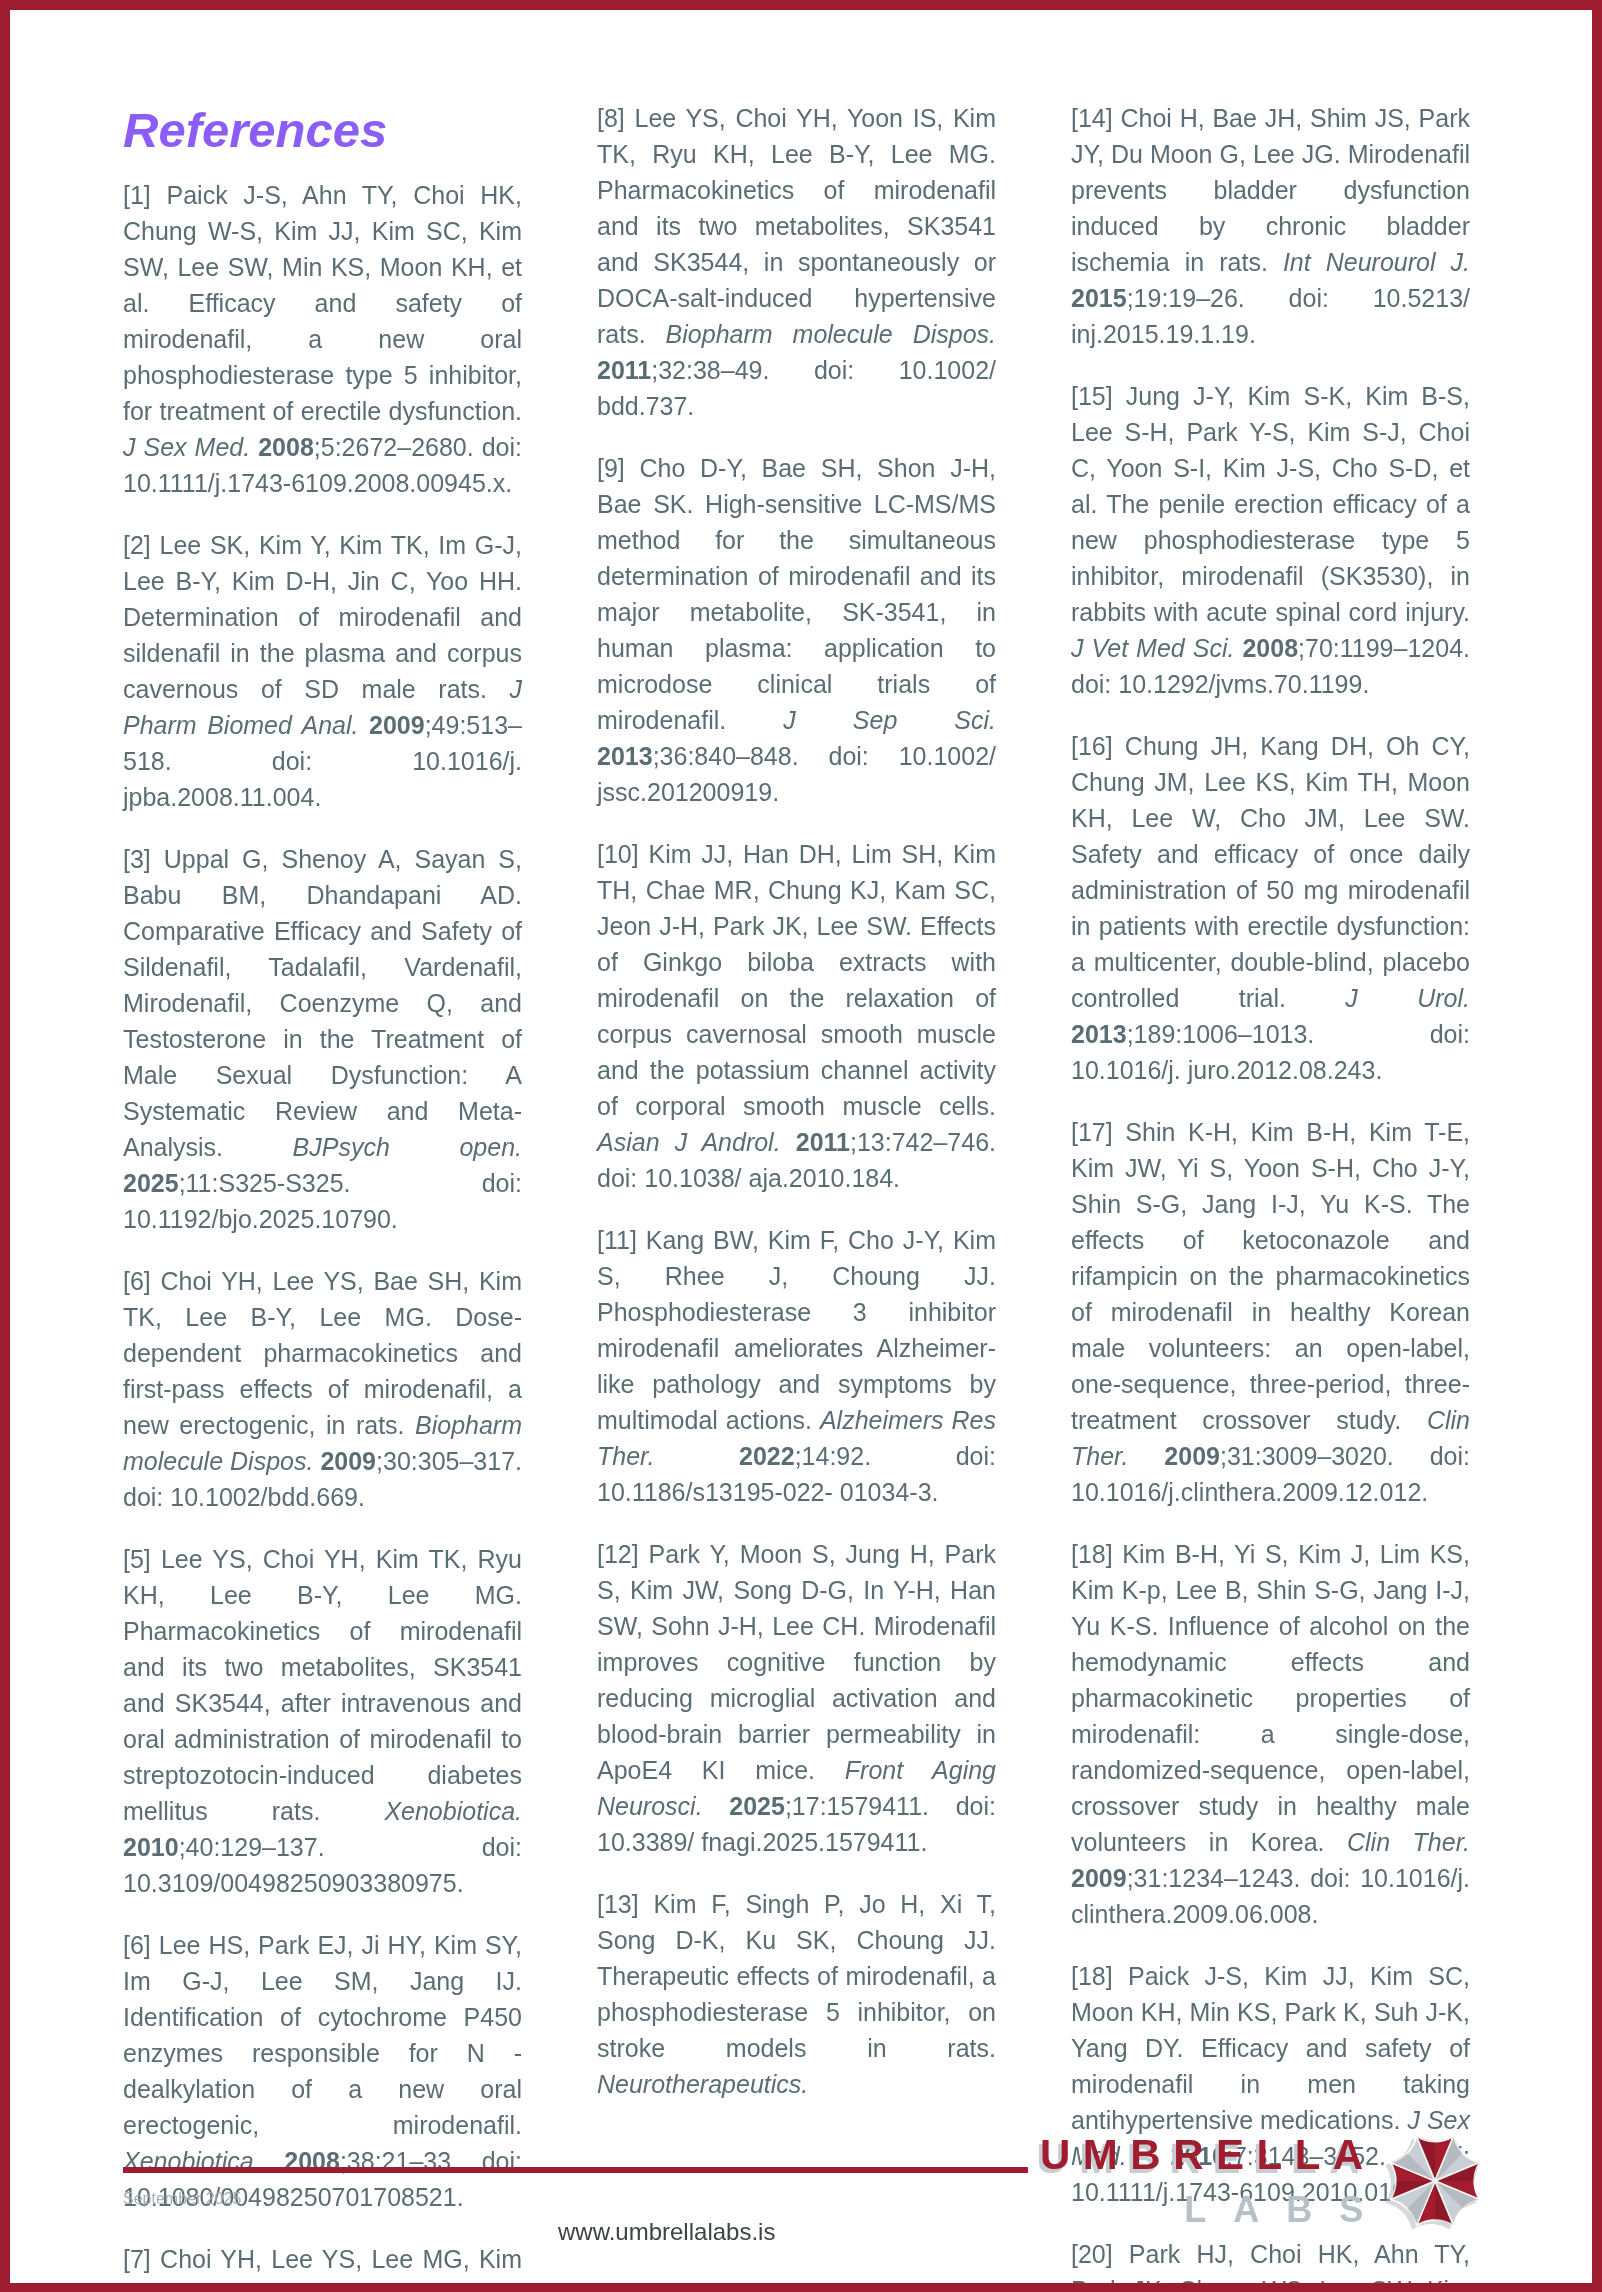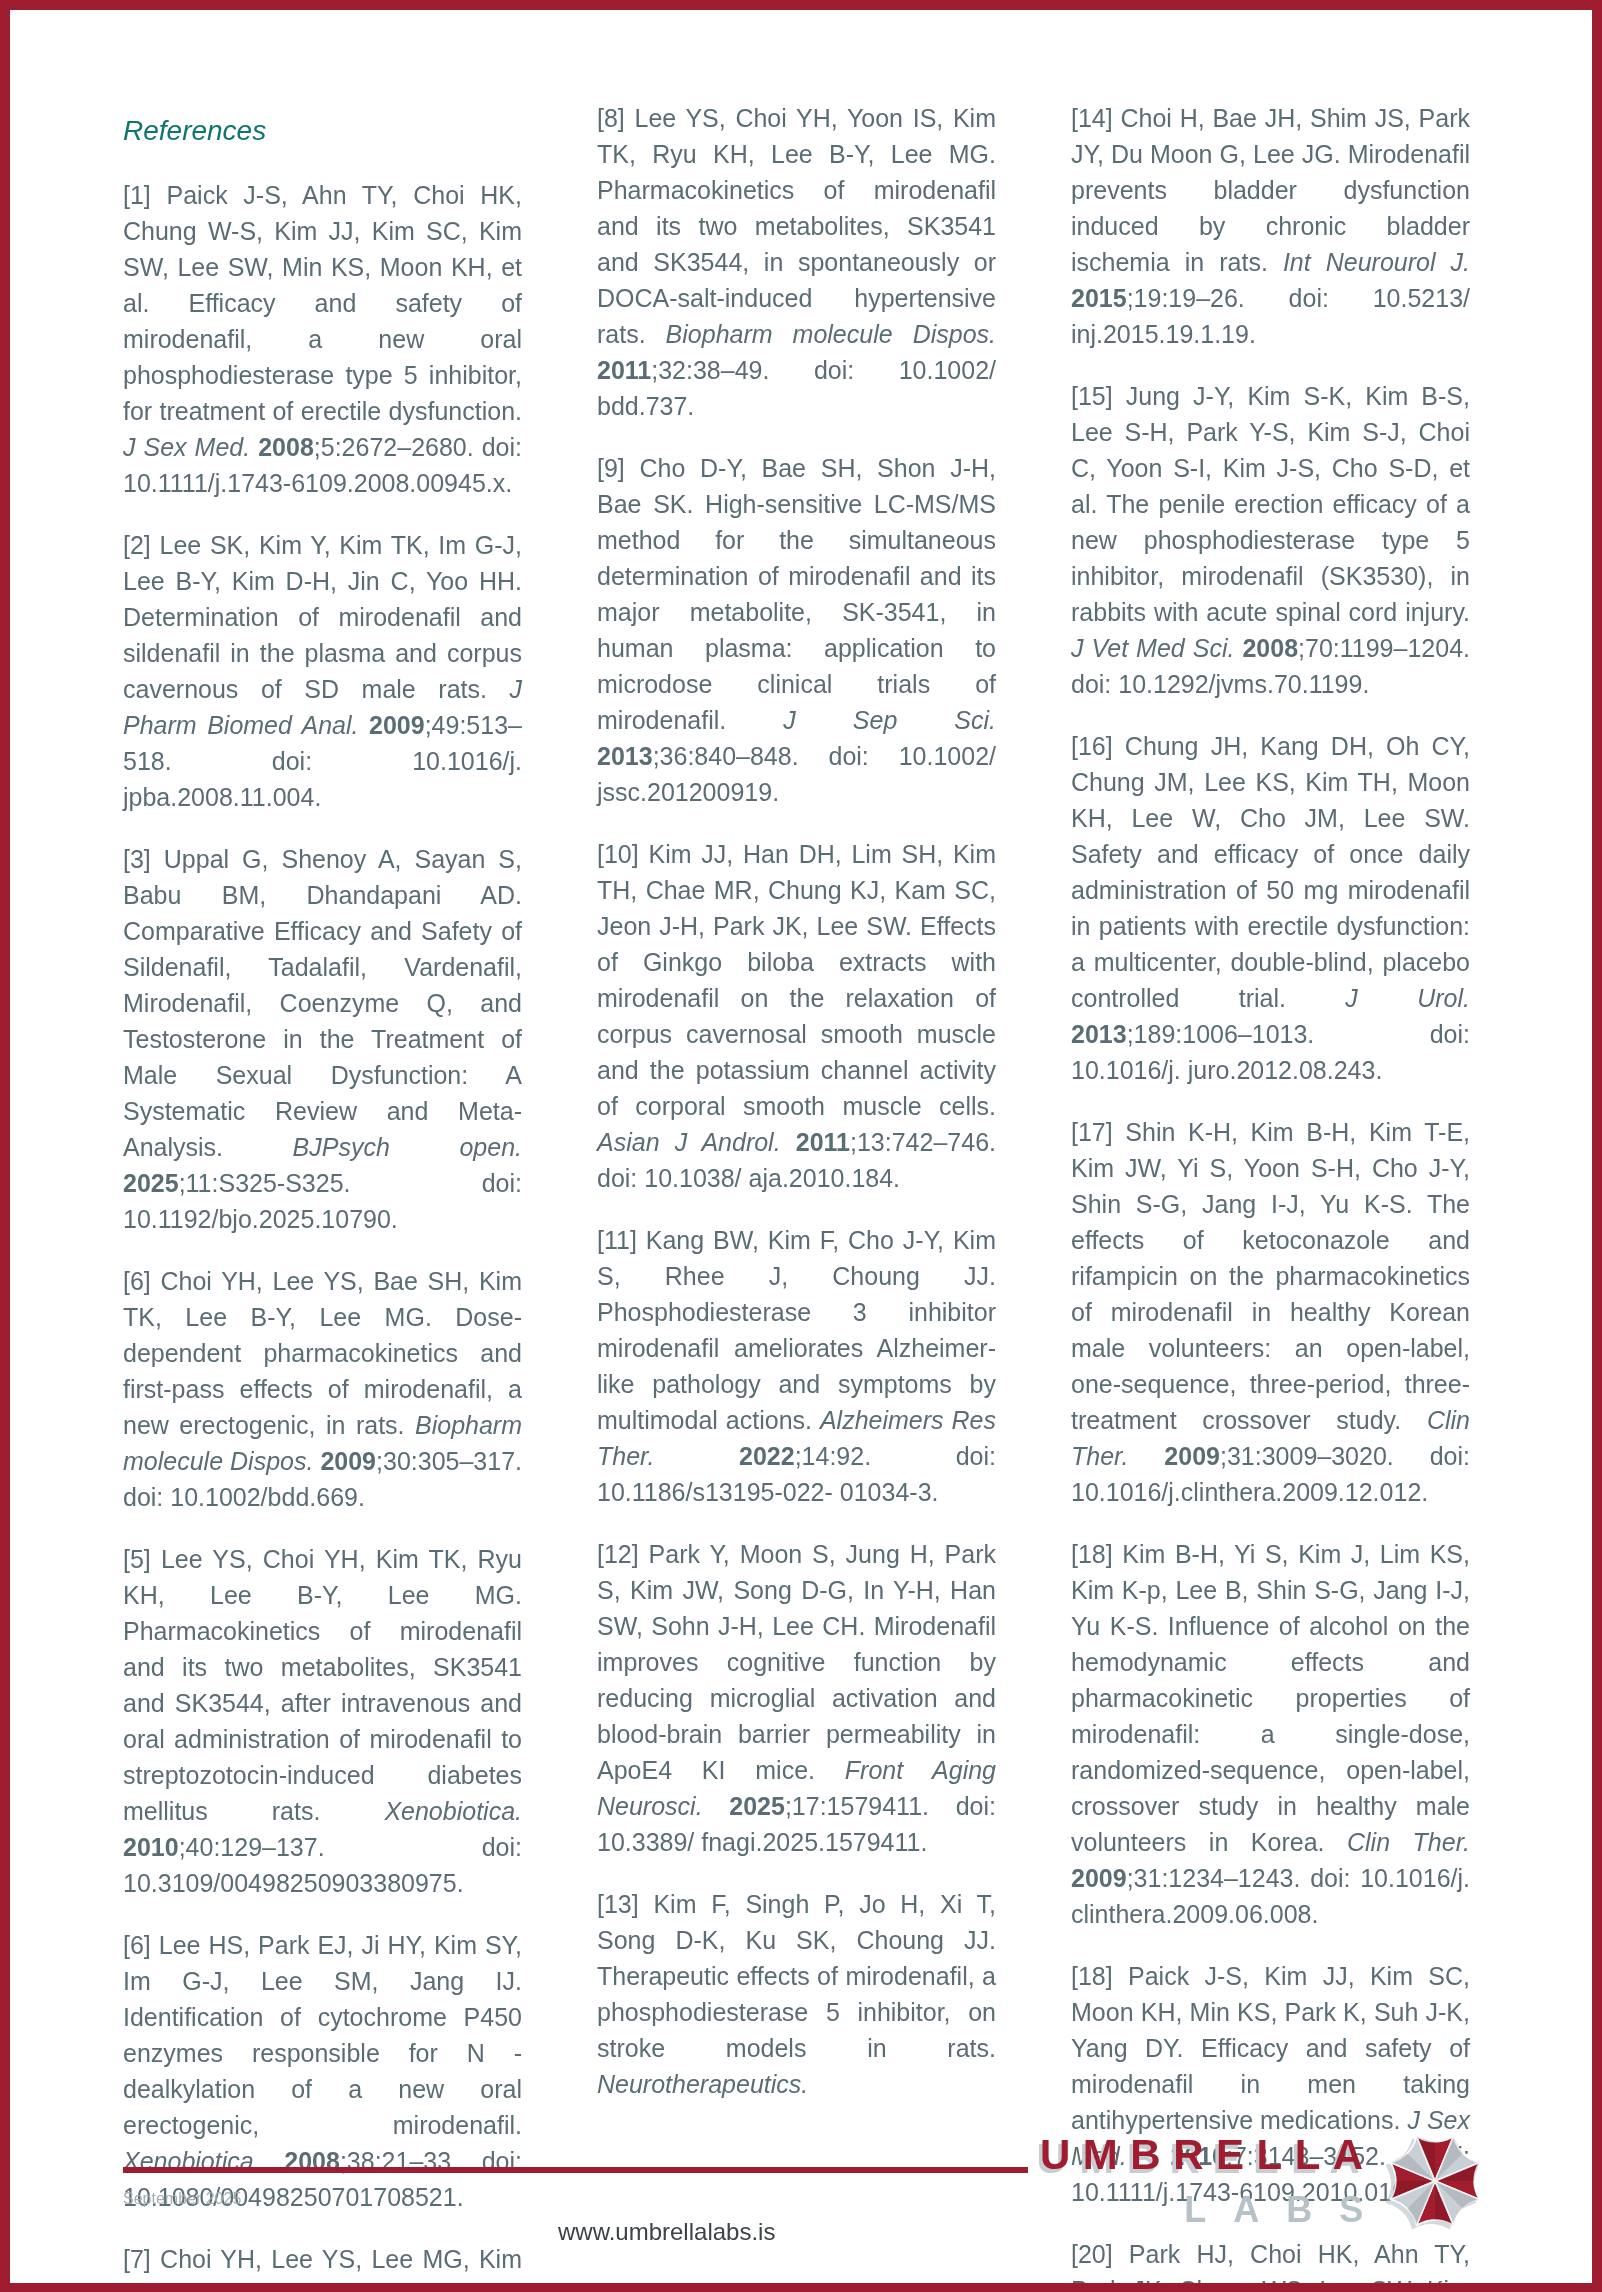--- a/index.html
+++ b/index.html
@@ -18,23 +18,23 @@
   }
   .col{
     flex:0 0 399px;width:399px;
     text-align:justify;
     font-size:25px;line-height:36px;
     color:#5b6d74;
     overflow-wrap:break-word;
   }
   .col p.ref{margin:0 0 26px 0;}
   .refs-heading{
-    font-size:28px;line-height:43px;
-    font-style:italic;font-weight:400;
-    color:#0f766e;
+    font-size:49px;line-height:43px;
+    font-style:italic;font-weight:700;
+    color:#8b5cf6;
     margin:9px 0 25px 0;
   }
   .it{font-style:italic}
   .bd{font-weight:700}
   .footer-rule{
     position:absolute;left:113px;top:2157px;
     width:905px;height:6.3px;background:#9e1c30;
   }
   .footer-date{
     position:absolute;left:113px;top:2174px;

